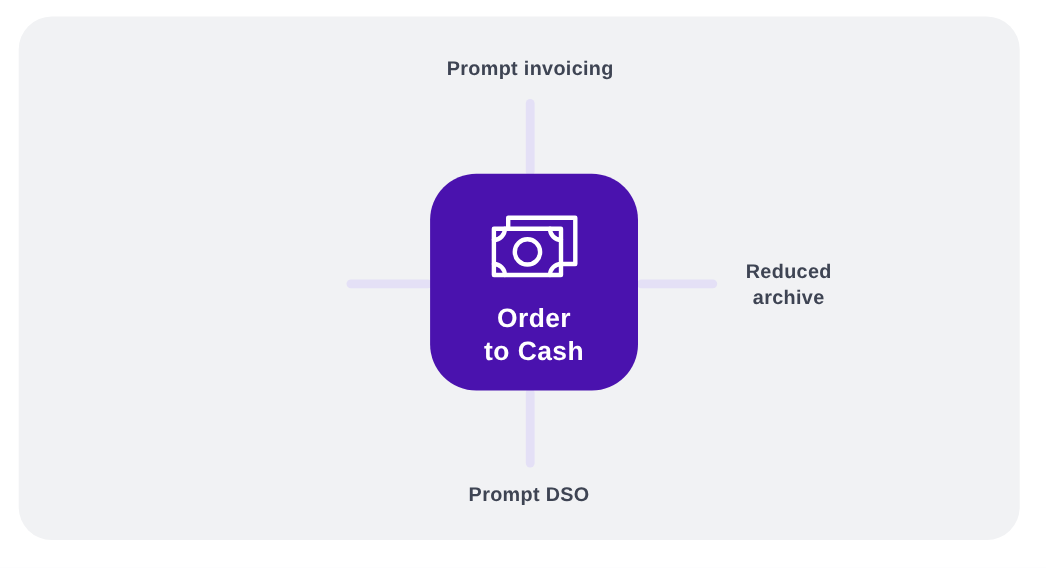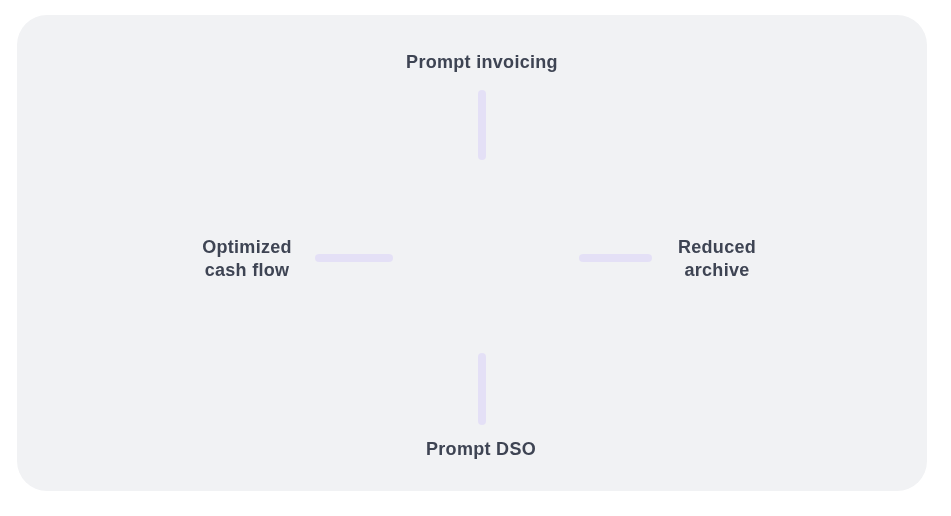--- a/index.html
+++ b/index.html
@@ -79,21 +79,34 @@
     
   </div>
 
   <div class="connector v connector-top"></div>
   <div class="connector v connector-bottom"></div>
   <div class="connector h connector-left"></div>
   <div class="connector h connector-right"></div>
 
   <div class="node-label label-top">Prompt invoicing</div>
 
-  <div class="node-label label-left">Optimized
-cash flow</div>
 
   <div class="node-label label-right">Reduced
 archive</div>
 
   <div class="node-label label-bottom">Prompt DSO</div>
 
+  <div class="center-card">
+    <span>
+      <svg class="center-icon" width="80" height="58" viewBox="0 0 80 58" aria-hidden="true">
+        <rect x="16" y="3" width="61" height="42" fill="none" stroke="#ffffff" stroke-width="4" stroke-linejoin="round"></rect>
+        <rect x="3" y="13" width="61" height="42" fill="#4a12ae" stroke="#ffffff" stroke-width="4" stroke-linejoin="round"></rect>
+        <circle cx="33.5" cy="34" r="11.5" fill="none" stroke="#ffffff" stroke-width="4"></circle>
+        <path d="M 3 23 A 10 10 0 0 0 13 13" fill="none" stroke="#ffffff" stroke-width="4" stroke-linecap="round"></path>
+        <path d="M 54 13 A 10 10 0 0 0 64 23" fill="none" stroke="#ffffff" stroke-width="4" stroke-linecap="round"></path>
+        <path d="M 64 45 A 10 10 0 0 0 54 55" fill="none" stroke="#ffffff" stroke-width="4" stroke-linecap="round"></path>
+        <path d="M 13 55 A 10 10 0 0 0 3 45" fill="none" stroke="#ffffff" stroke-width="4" stroke-linecap="round"></path>
+      </svg>
+    </span>
+    <div class="center-title">Order
+to Cash</div>
+  </div>
 </div>
 
 </body></html>

